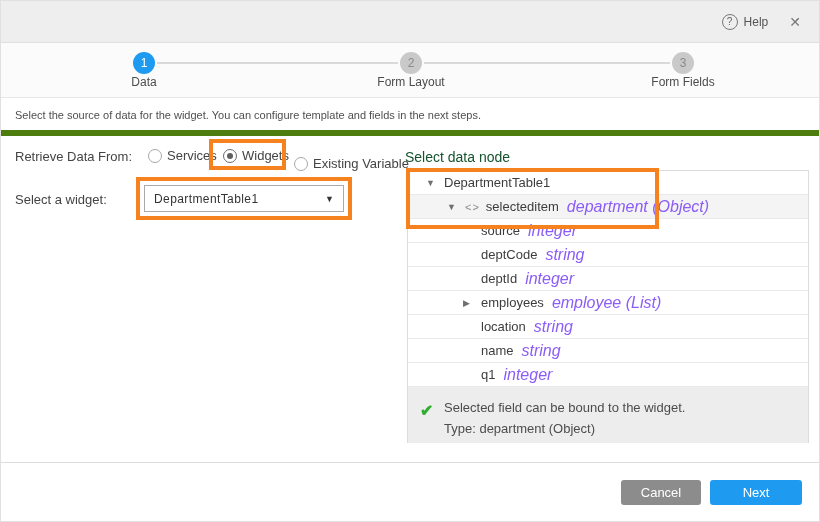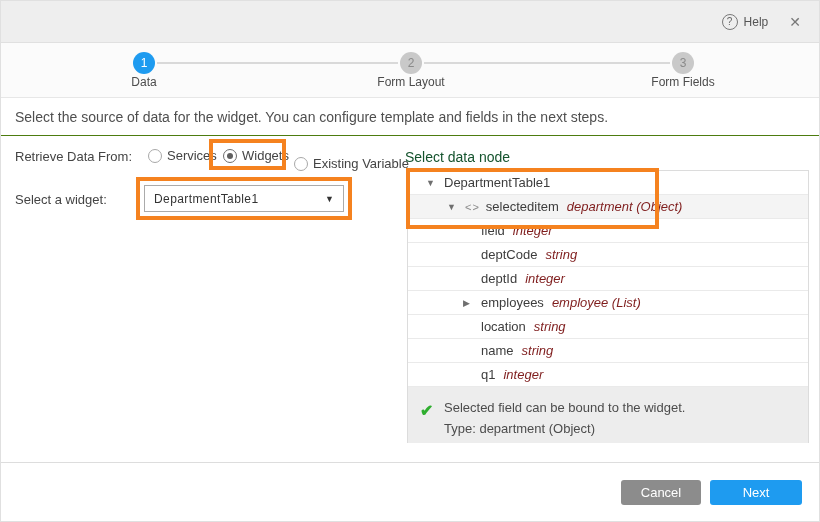--- a/index.html
+++ b/index.html
@@ -18,21 +18,21 @@
 
   
   .stepper { position:absolute; top:42px; left:0; right:0; height:55px; background:#fbfbfb; border-bottom:1px solid #e7e7e7; }
   .step-line { position:absolute; top:19px; height:2px; background:#d9d9d9; }
   .step-circle { position:absolute; top:9px; width:22px; height:22px; border-radius:50%; text-align:center; line-height:22px; font-size:12px; }
   .step-circle.active { background:#1e9bf0; color:#fff; }
   .step-circle.inactive { background:#c9c9c9; color:#8a8a8a; }
   .step-label { position:absolute; top:32px; width:100px; text-align:center; font-size:12px; color:#4c4c4c; }
 
   
-  .desc { position:absolute; top:98px; left:0; right:0; height:37px; border-bottom:1px solid #4d7c0f; display:flex; align-items:center; padding-left:14px; font-size:14px; color:#4f4f4f; background:#fff; }
+  .desc { position:absolute; top:98px; left:0; right:0; height:37px; border-bottom:6px solid #4d7c0f; display:flex; align-items:center; padding-left:14px; font-size:11px; color:#4f4f4f; background:#fff; }
 
   
   .fld-label { position:absolute; font-size:13px; color:#444; }
   .radio-item { position:absolute; display:flex; align-items:center; gap:5px; cursor:pointer; }
   .radio-circ { width:14px; height:14px; border-radius:50%; border:1px solid #a8a8a8; background:#fff; position:relative; }
   .radio-circ.checked { border-color:#6d6d6d; }
   .radio-circ.checked::after { content:""; position:absolute; left:3px; top:3px; width:6px; height:6px; border-radius:50%; background:#5f5f5f; }
   .radio-label { font-size:13px; color:#444; }
 
   .hl-box { position:absolute; border:4px solid #f5821f; pointer-events:none; z-index:5; }
@@ -46,21 +46,21 @@
   .tree-panel { position:absolute; left:406px; top:169px; width:402px; height:273px; border:1px solid #dcdcdc; background:#fff; }
   .trow { height:24px; display:flex; align-items:center; border-bottom:1px solid #eaeaea; cursor:pointer; background:#fff; }
   .trow.lvl0 { padding-left:18px; }
   .trow.lvl1 { padding-left:39px; }
   .trow.lvl2 { padding-left:55px; }
   .trow.selected { background:#f4f4f4; }
   .caret { width:18px; font-size:9px; color:#6f6f6f; flex:0 0 18px; }
   .caret.blank { visibility:hidden; }
   .code-ic { font-size:11px; color:#8a8a8a; margin-right:6px; letter-spacing:1px; white-space:pre; }
   .tlabel { font-size:13px; color:#3d3d3d; }
-  .ttype { font-size:13px; font-style:italic; color:#7f1d1d; margin-left:8px; }
+  .ttype { font-size:16px; font-style:italic; color:#8b5cf6; margin-left:8px; }
 
   .msg-box { height:56px; background:#ededed; display:flex; padding:8px 10px 0 12px; }
   .msg-check { color:#2fae2f; font-size:16px; font-weight:bold; width:24px; padding-top:6px; }
   .msg-lines { font-size:13px; color:#4c4c4c; line-height:21px; padding-top:2px; }
 
   
   .ftr-line { position:absolute; left:0; right:0; top:461px; border-top:1px solid #ddd; }
   .btn { position:absolute; top:479px; height:25px; border:none; border-radius:3px; color:#fff; font-size:13px; font-family:Liberation Sans, sans-serif; cursor:pointer; }
   .btn-cancel { left:620px; width:80px; background:#8c8c8c; }
   .btn-next { left:709px; width:92px; background:#1e9bf0; }
@@ -124,21 +124,21 @@
       <span class="tlabel">DepartmentTable1</span>
     </div>
     <div class="trow lvl1 selected">
       <span class="caret">▼</span>
       <span class="code-ic">&lt;&gt;</span>
       <span class="tlabel">selecteditem</span>
       <span class="ttype">department (Object)</span>
     </div>
     <div class="trow lvl2">
       <span class="caret blank">▶</span>
-      <span class="tlabel">field</span>
+      <span class="tlabel">source</span>
       <span class="ttype">integer</span>
     </div>
     <div class="trow lvl2">
       <span class="caret blank">▶</span>
       <span class="tlabel">deptCode</span>
       <span class="ttype">string</span>
     </div>
     <div class="trow lvl2">
       <span class="caret blank">▶</span>
       <span class="tlabel">deptId</span>

